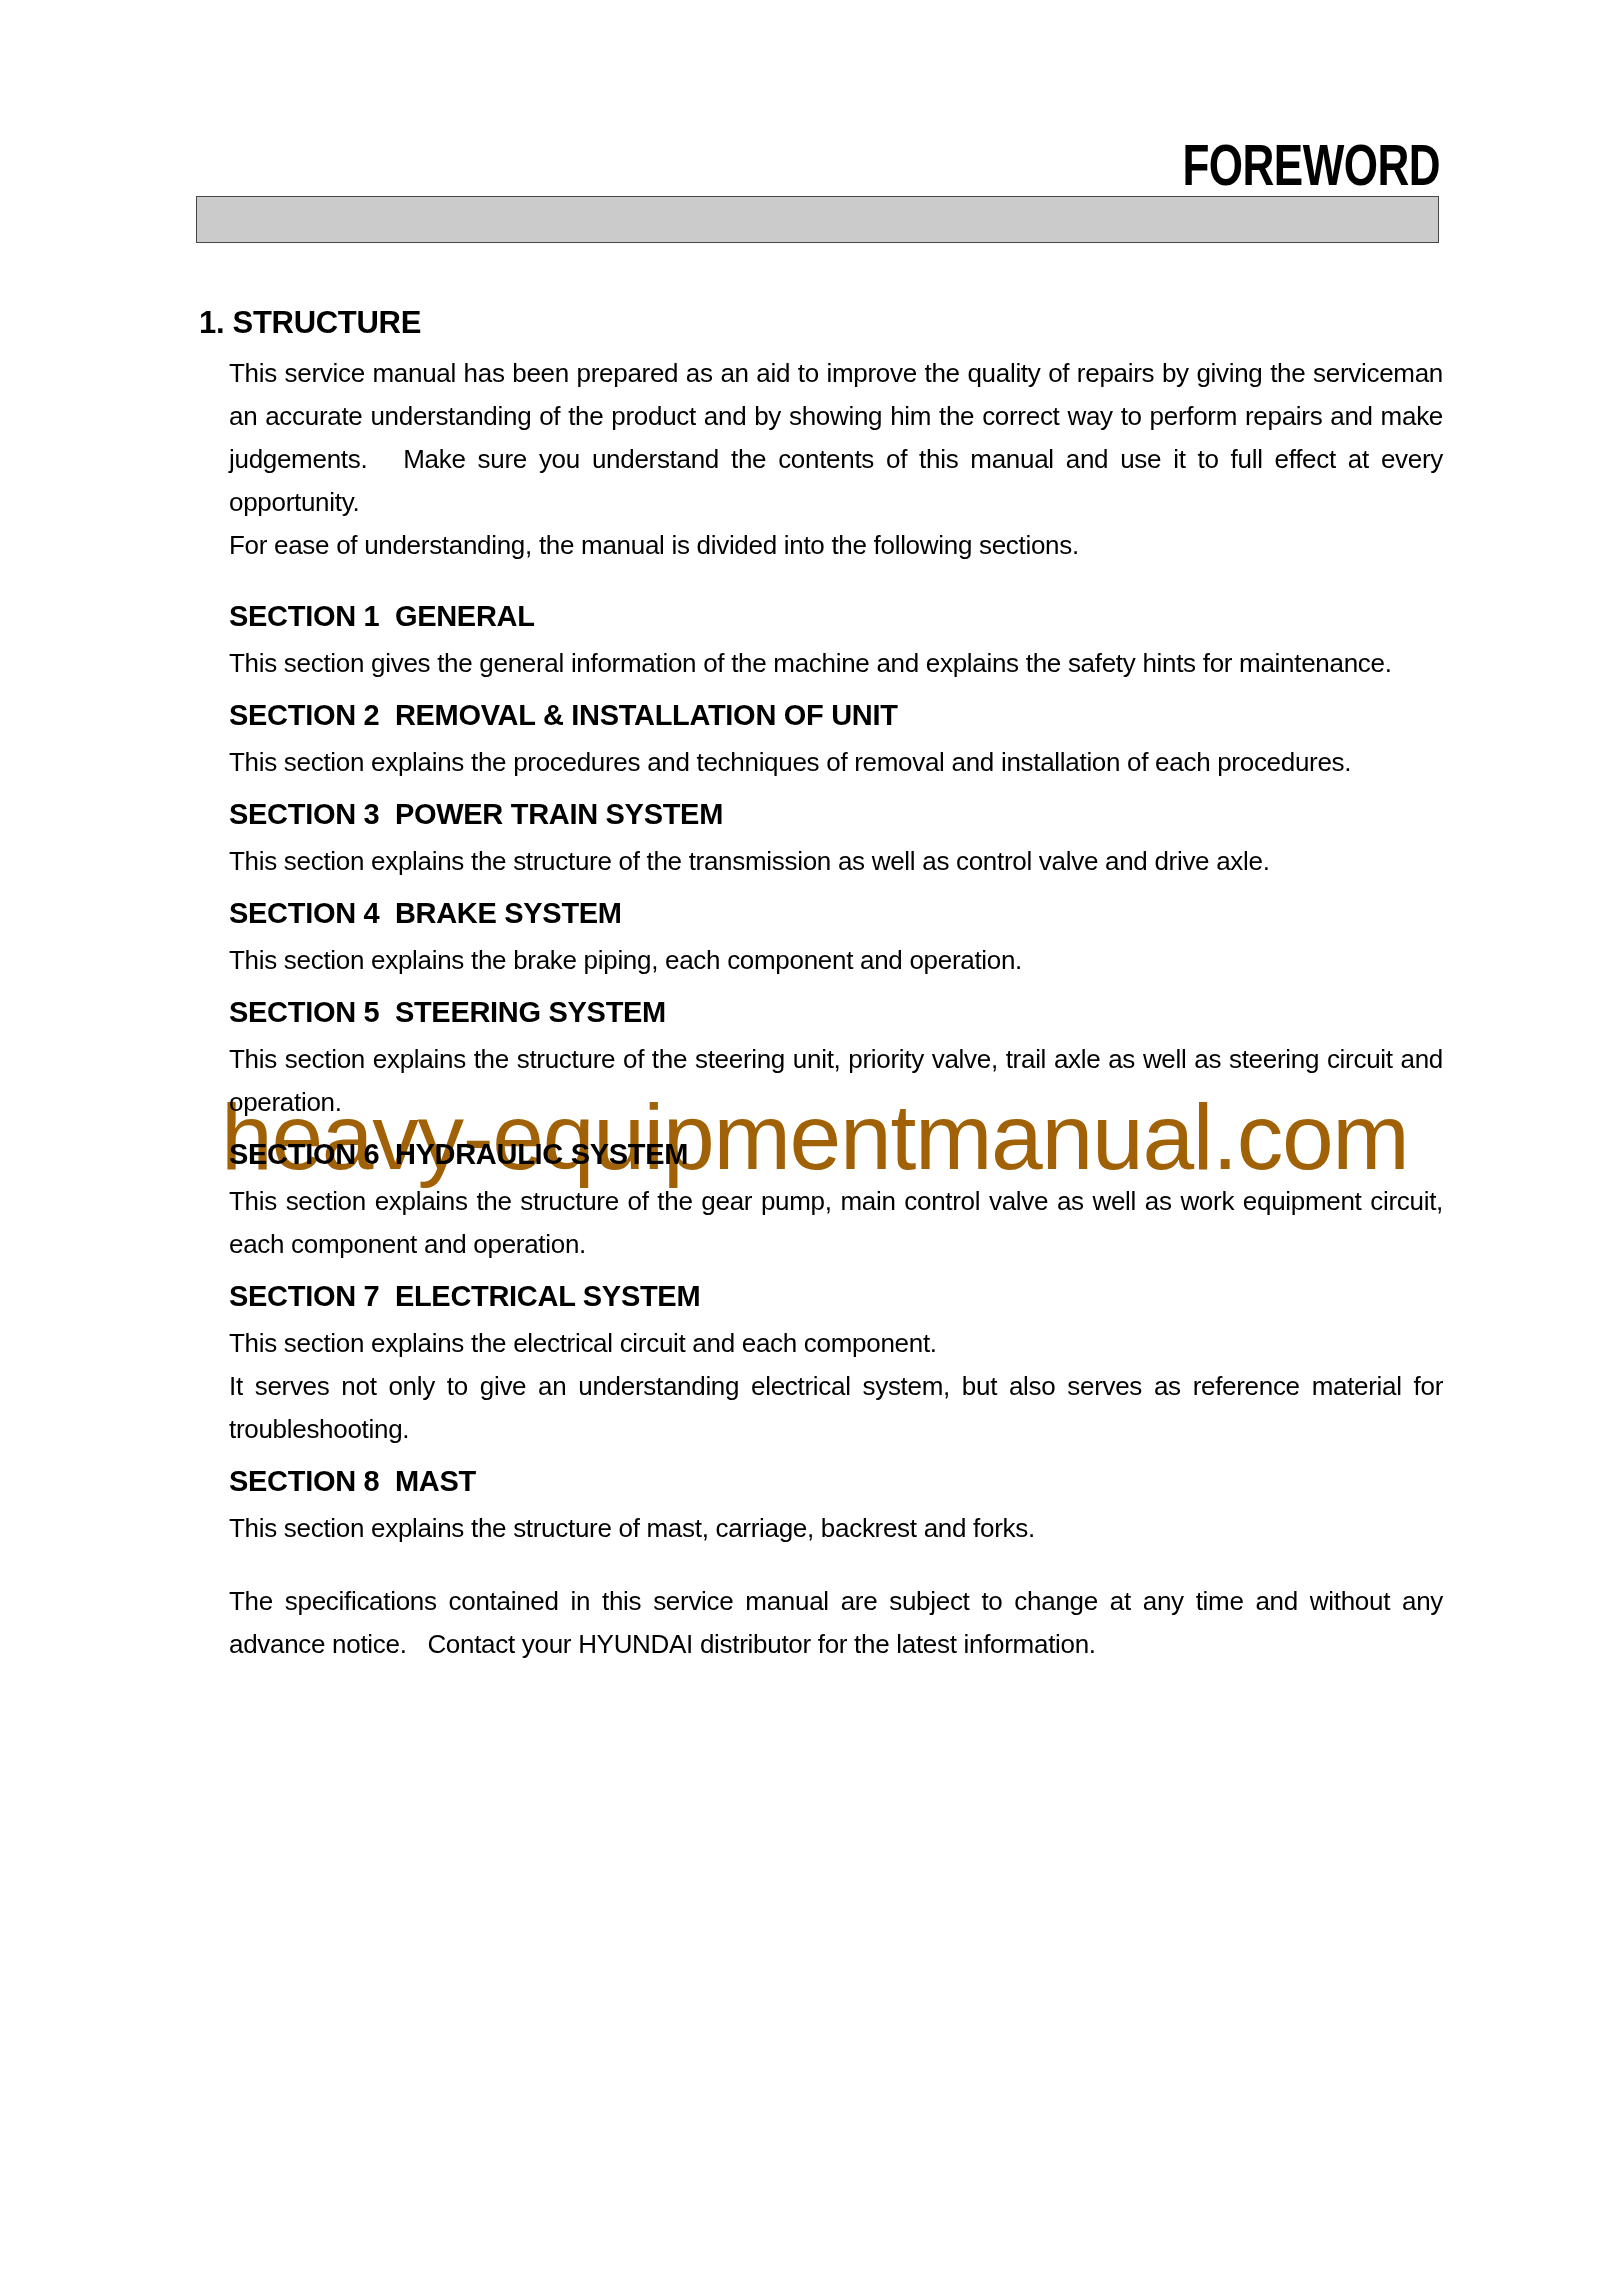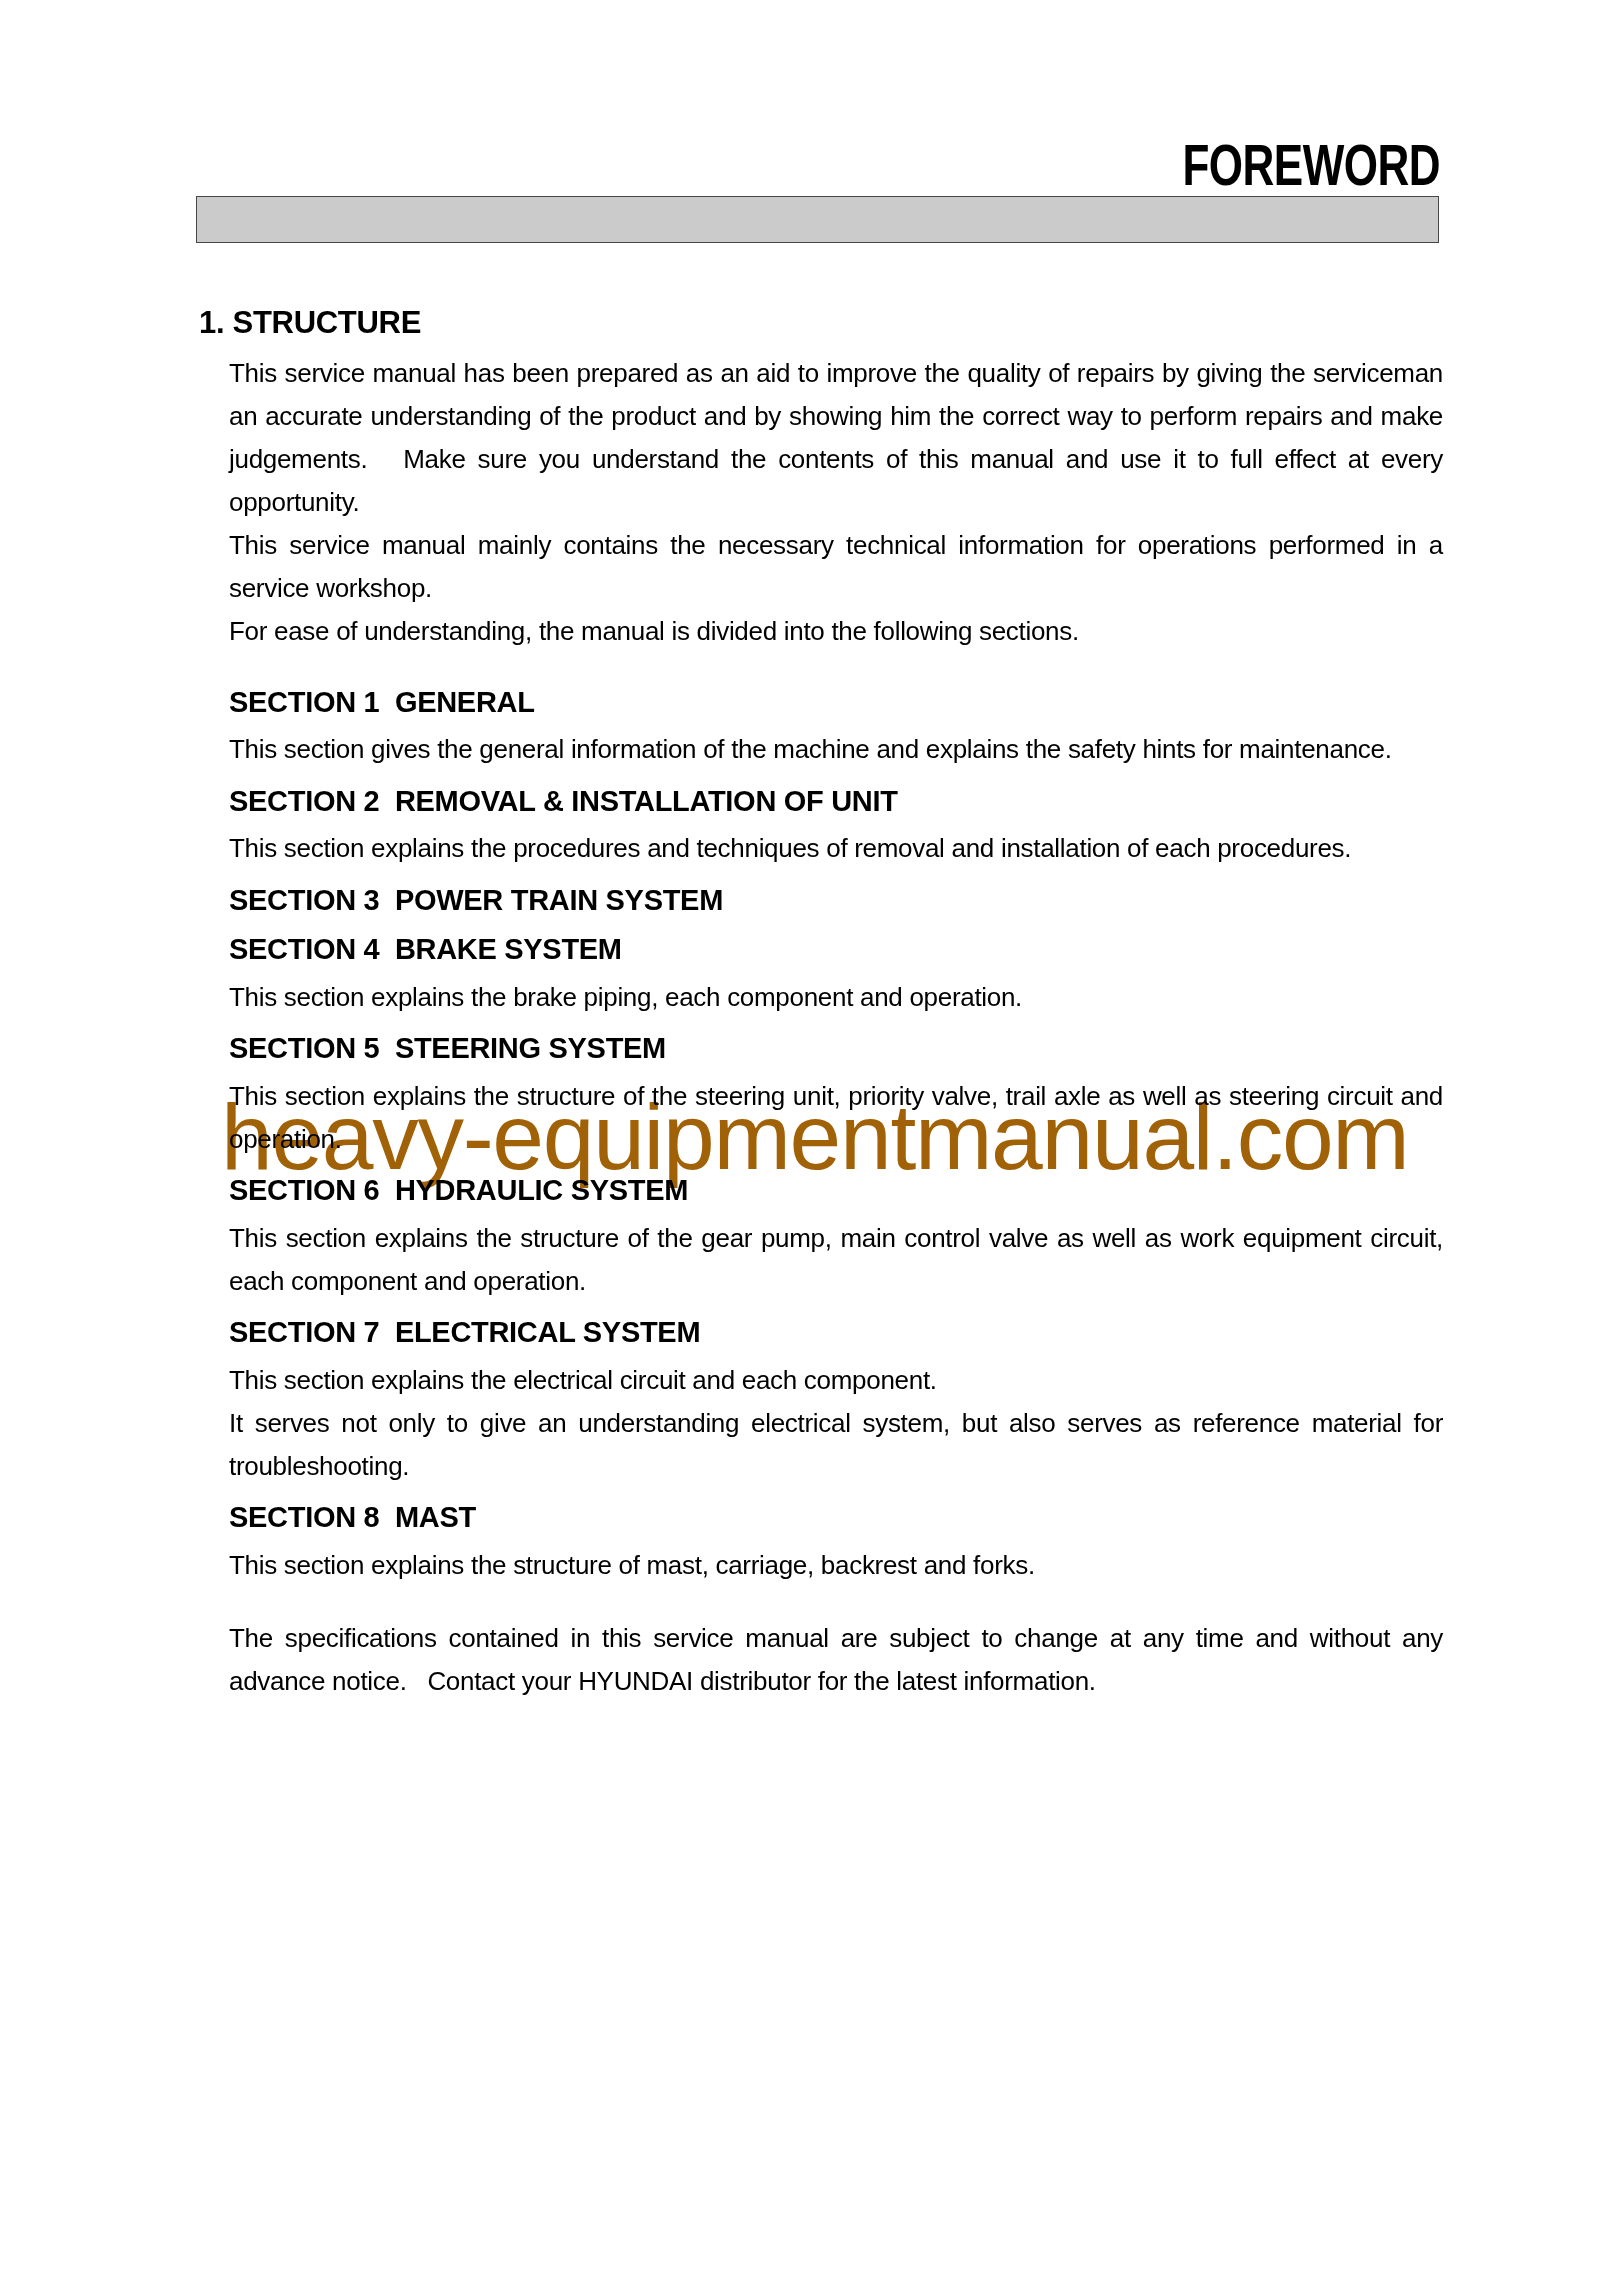--- a/index.html
+++ b/index.html
@@ -111,30 +111,30 @@
 
   <div class="foreword-title">FOREWORD</div>
 
   <div class="gray-bar"></div>
 
   <div class="content">
 
     <div class="main-heading">1. STRUCTURE</div>
 
     <p class="para">This service manual has been prepared as an aid to improve the quality of repairs by giving the serviceman an accurate understanding of the product and by showing him the correct way to perform repairs and make judgements.   Make sure you understand the contents of this manual and use it to full effect at every opportunity.</p>
-    <p class="para">This service manual mainly contains the necessary technical information for operations performed in a service workshop.</p>
     <p class="para">For ease of understanding, the manual is divided into the following sections.</p>
 
     <div class="section-title first">SECTION 1  GENERAL</div>
     <p class="para">This section gives the general information of the machine and explains the safety hints for maintenance.</p>
 
     <div class="section-title">SECTION 2  REMOVAL &amp; INSTALLATION OF UNIT</div>
     <p class="para">This section explains the procedures and techniques of removal and installation of each procedures.</p>
 
     <div class="section-title">SECTION 3  POWER TRAIN SYSTEM</div>
+    <p class="para">This section explains the structure of the transmission as well as control valve and drive axle.</p>
 
     <div class="section-title">SECTION 4  BRAKE SYSTEM</div>
     <p class="para">This section explains the brake piping, each component and operation.</p>
 
     <div class="section-title">SECTION 5  STEERING SYSTEM</div>
     <p class="para">This section explains the structure of the steering unit, priority valve, trail axle as well as steering circuit and operation.</p>
 
     <div class="section-title">SECTION 6  HYDRAULIC SYSTEM</div>
     <p class="para">This section explains the structure of the gear pump, main control valve as well as work equipment circuit, each component and operation.</p>
 

